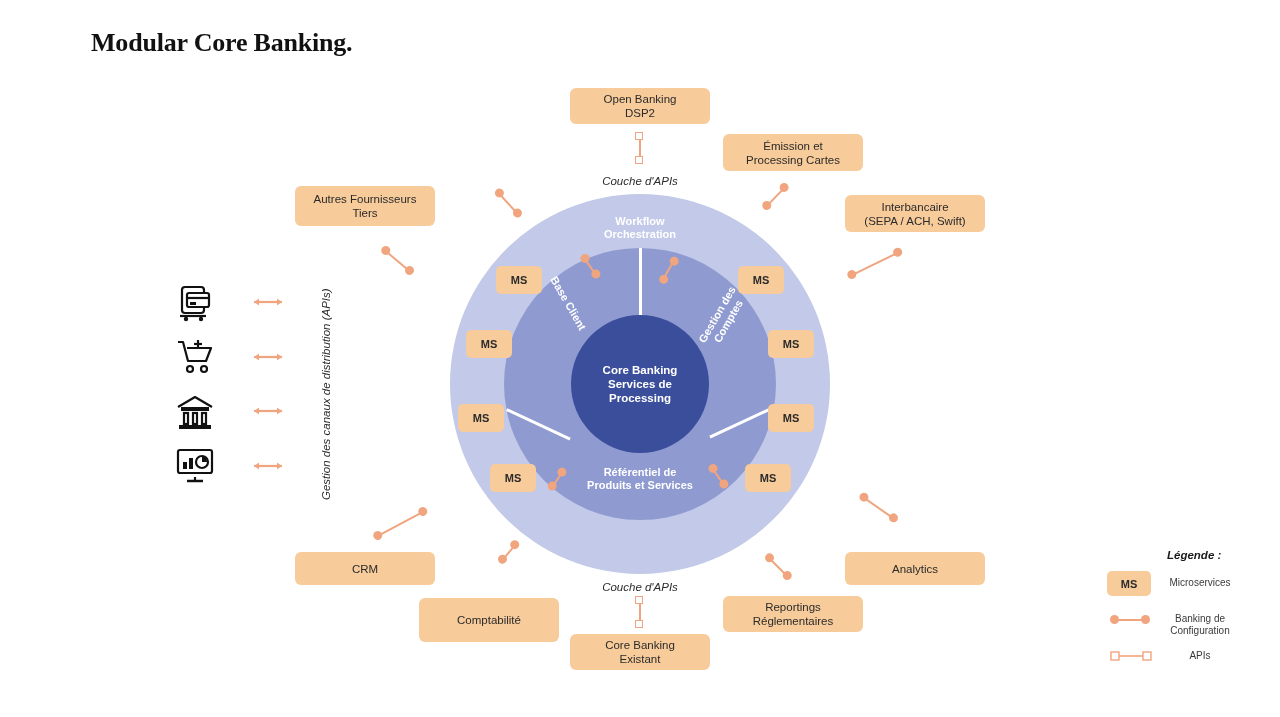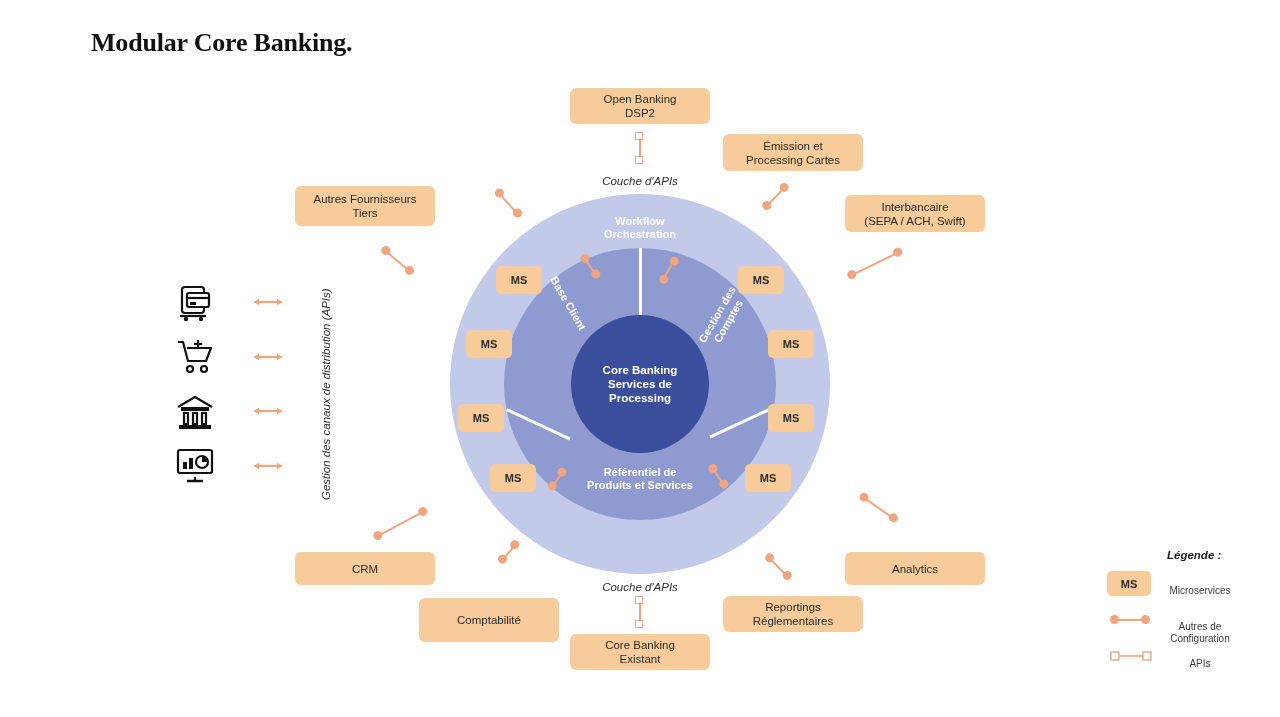--- a/index.html
+++ b/index.html
@@ -202,21 +202,20 @@
     font-style: italic;
     color: #1a1a1a;
   }
   .legend-row-label {
     position: absolute;
     font-size: 10px;
     color: #3a3a3a;
     line-height: 12px;
     text-align: center;
     width: 86px;
-    margin-top: 8px;
   }
 
   
   .source {
     position: absolute;
     left: 124px;
     top: 678px;
     font-size: 11px;
     font-style: italic;
     color: #222;
@@ -405,21 +404,21 @@
         <div>Analytics</div>
       </div>
   </div>
 
   <div class="node-box" style="left:419px; top:598px; width:140px; height:44px;">
     <div>
         <div>Comptabilité</div>
       </div>
   </div>
 
-  <div class="node-box" style="left:723px; top:596px; width:140px; height:36px;border-radius:7px;">
+  <div class="node-box" style="left:723px; top:596px; width:140px; height:36px;">
     <div>
       <div>Reportings</div>
       <div>Réglementaires</div>
     </div>
   </div>
 
   <div class="node-box" style="left:570px; top:634px; width:140px; height:36px;">
     <div>
       <div>Core Banking</div>
       <div>Existant</div>
@@ -507,21 +506,21 @@
   <div class="ms-chip" style="left:1107px; top:571px; width:44px; height:25px;">
     <span>MS</span>
   </div>
   <div class="legend-row-label" style="left:1157px; top:577px;">Microservices</div>
 
   <div class="conn" style="left:1110px; top:615px; width:40px;">
     <span class="dot a"></span>
       <span class="bar"></span>
       <span class="dot b"></span>
   </div>
-  <div class="legend-row-label" style="left:1157px; top:613px;">Autres de</div>
+  <div class="legend-row-label" style="left:1157px; top:613px;">Banking de</div>
   <div class="legend-row-label" style="left:1157px; top:625px;">Configuration</div>
 
   <div style="position:absolute; left:1110px; top:648px; width:42px; height:12px;">
     <svg width="42" height="12" viewBox="0 0 42 12">
       <rect x="1" y="2" width="8" height="8" fill="#fff" stroke="#f0a57f" stroke-width="1.4"></rect>
       <line x1="9" y1="6" x2="33" y2="6" stroke="#f0a57f" stroke-width="1.6"></line>
       <rect x="33" y="2" width="8" height="8" fill="#fff" stroke="#f0a57f" stroke-width="1.4"></rect>
     </svg>
   </div>
   <div class="legend-row-label" style="left:1157px; top:650px;">APIs</div>

